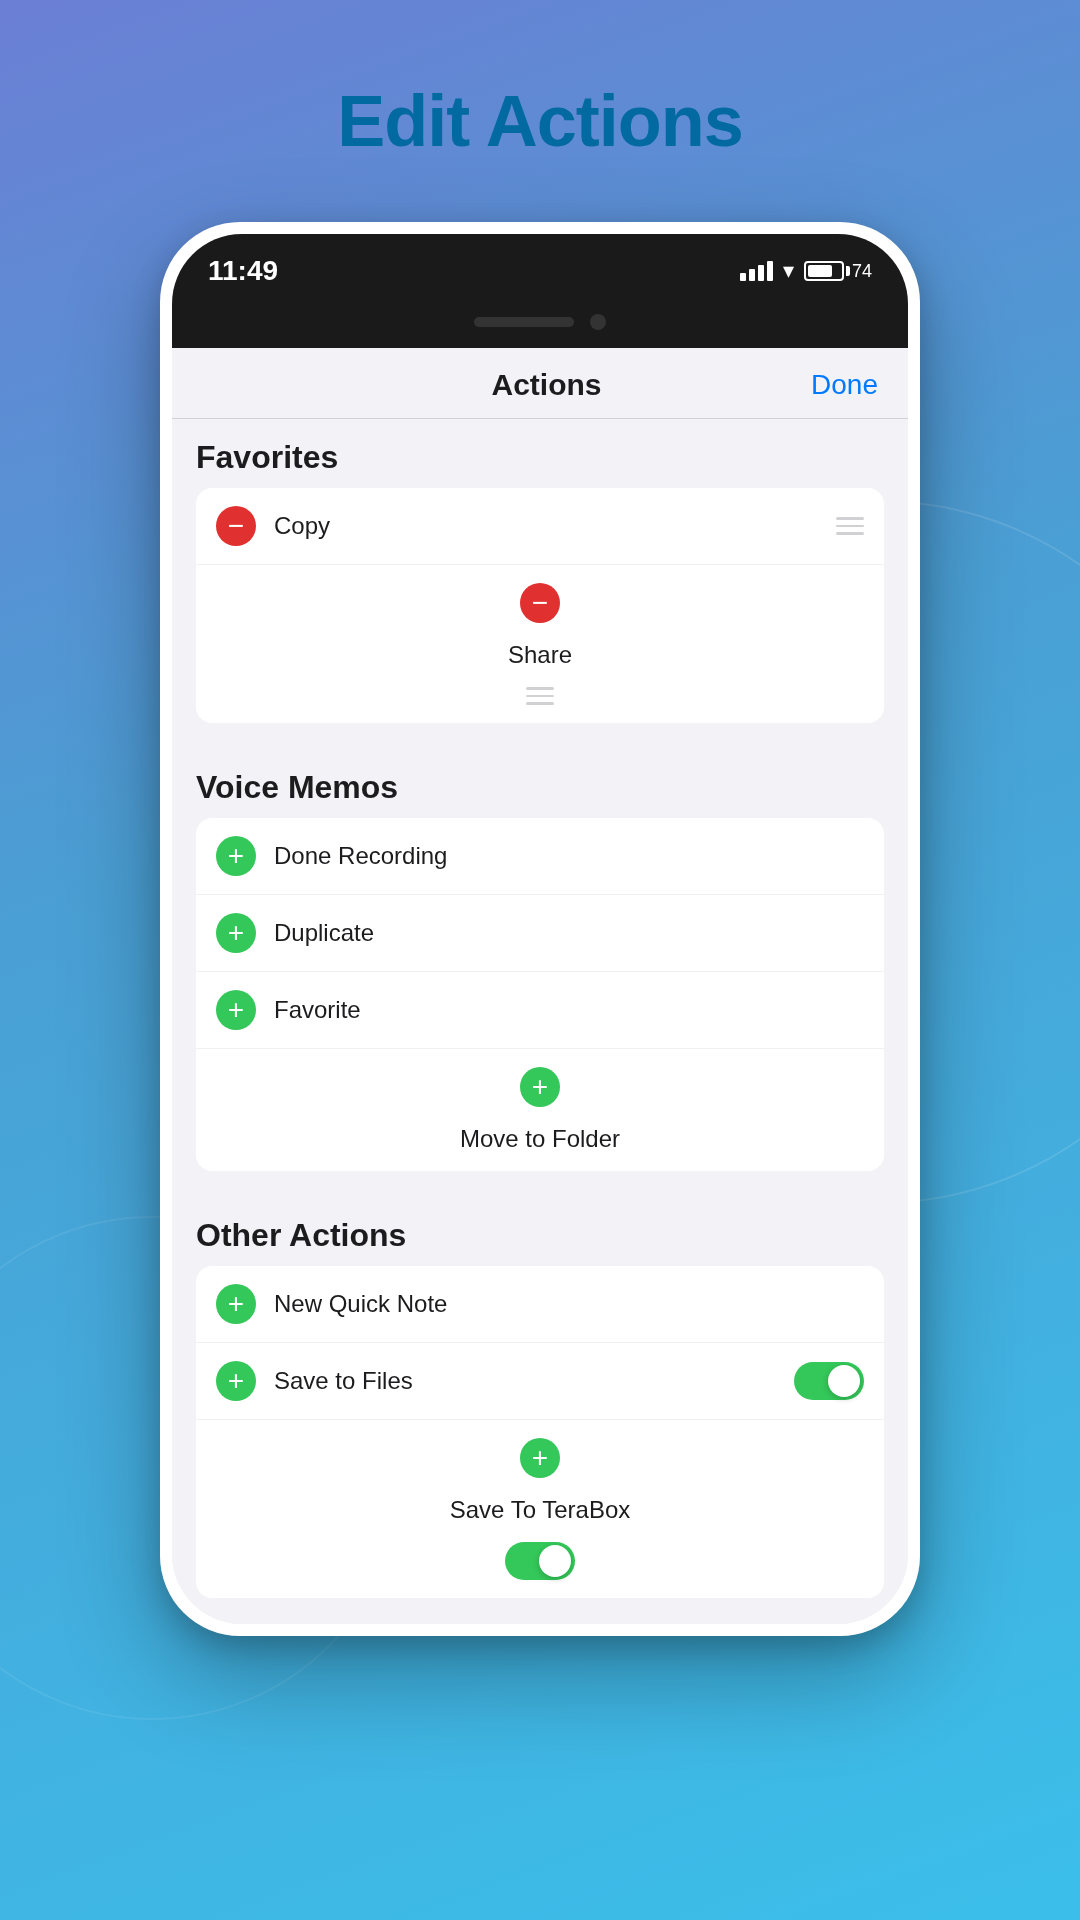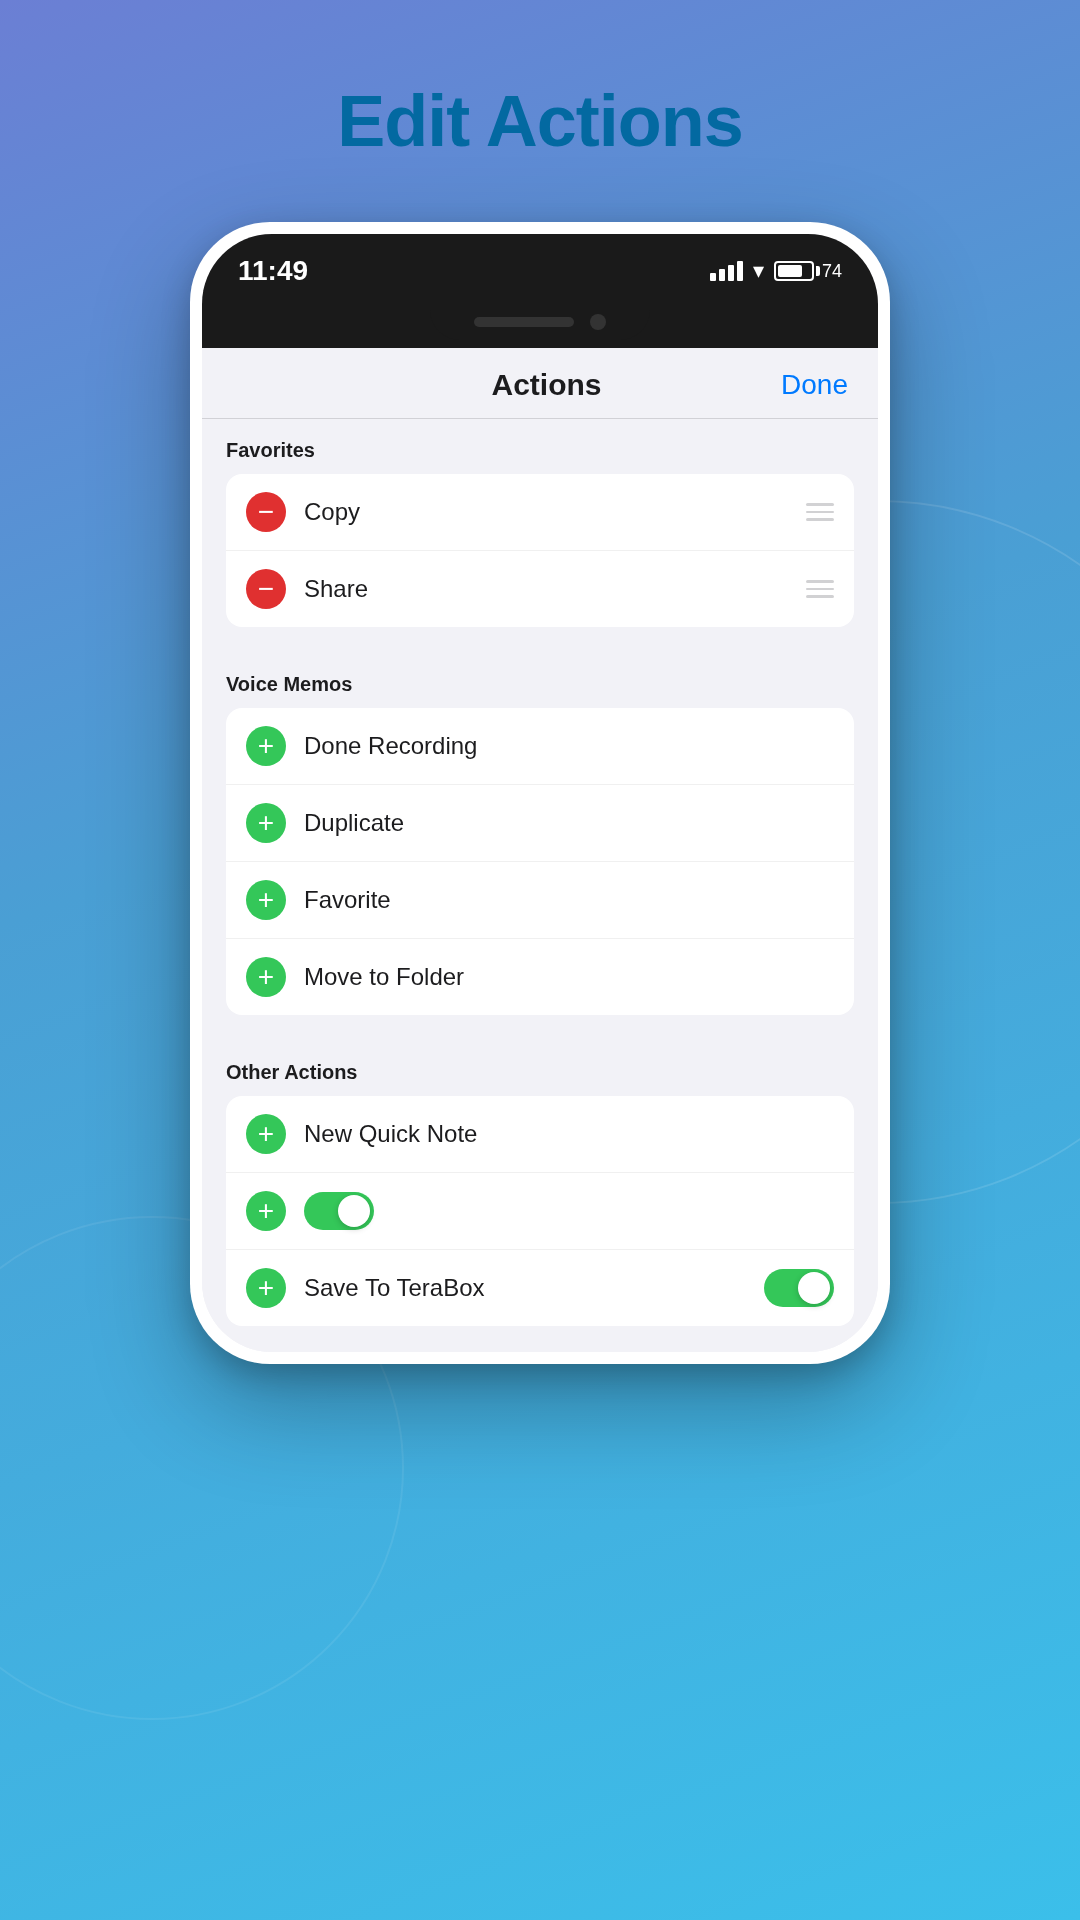--- a/index.html
+++ b/index.html
@@ -44,21 +44,21 @@
       font-size: 72px;
       font-weight: 700;
       margin-top: 80px;
       margin-bottom: 60px;
       letter-spacing: -1px;
       z-index: 1;
     }
 
     
     .phone-frame {
-      width: 700px;
+      width: 760px;
       background: white;
       border-radius: 80px;
       padding: 12px;
       box-shadow: 0 40px 100px rgba(0,0,0,0.3), 0 10px 30px rgba(0,0,0,0.2);
       z-index: 1;
     }
 
     .phone-inner {
       border-radius: 70px;
       overflow: hidden;
@@ -200,21 +200,21 @@
       font-weight: 500;
       color: #007aff;
     }
 
     
     .section {
       padding: 20px 24px 6px;
     }
 
     .section-title {
-      font-size: 20px;
+      font-size: 32px;
       font-weight: 700;
       color: #1c1c1e;
       margin-bottom: 12px;
     }
 
     
     .list-card {
       background: white;
       border-radius: 16px;
       overflow: hidden;
@@ -225,20 +225,21 @@
       display: flex;
       align-items: center;
       padding: 18px 20px;
       gap: 18px;
       border-bottom: 1px solid #f0f0f0;
       min-height: 72px;
     }
 
     .list-item:last-child {
       border-bottom: none;
+      flex-direction: column;
     }
 
     
     .icon-circle {
       width: 40px;
       height: 40px;
       border-radius: 50%;
       display: flex;
       align-items: center;
       justify-content: center;
@@ -410,20 +411,21 @@
             <div class="icon-circle icon-green">
               <span class="icon-plus"></span>
             </div>
             <span class="item-label">New Quick Note</span>
           </div>
 
           <div class="list-item">
             <div class="icon-circle icon-green">
               <span class="icon-plus"></span>
             </div>
+            <span class="item-label">Save to Files</span>
             <div class="toggle">
               <div class="toggle-knob"></div>
             </div>
           </div>
 
           <div class="list-item">
             <div class="icon-circle icon-green">
               <span class="icon-plus"></span>
             </div>
             <span class="item-label">Save To TeraBox</span>

